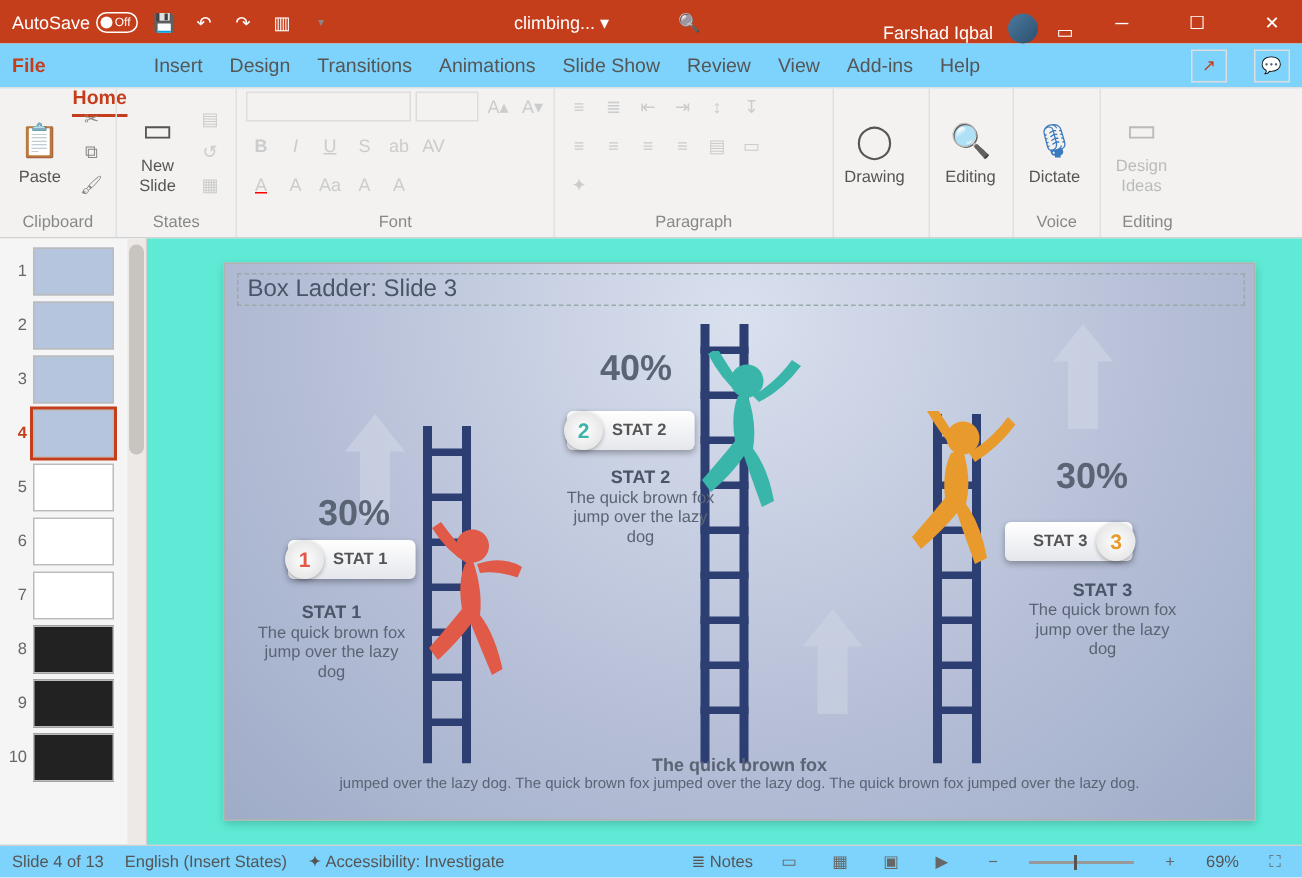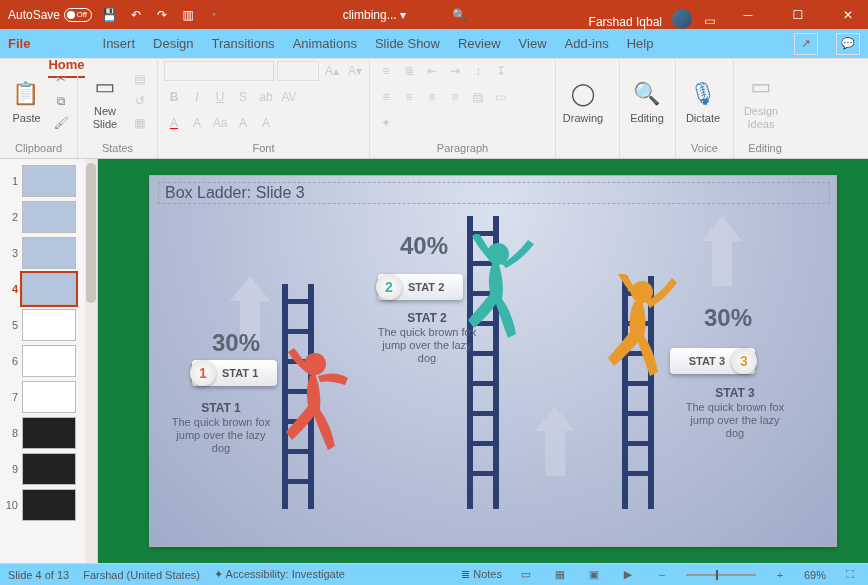--- a/index.html
+++ b/index.html
@@ -45,21 +45,21 @@
 .workspace { display: flex; height: 404px; background: #e8e6e3; }
 .thumbs { width: 98px; background: #f5f5f5; overflow-y: auto; border-right: 1px solid #d0d0d0; padding: 4px 0; position: relative; }
 .thumbs-scroll { position: absolute; right: 0; top: 0; width: 12px; height: 100%; background: #ece9e6; }
 .thumbs-thumb { position: absolute; right: 1px; top: 4px; width: 10px; height: 140px; background: #c8c5c1; border-radius: 5px; }
 .thumb-item { display: flex; align-items: center; gap: 4px; padding: 2px 4px; cursor: pointer; }
 .thumb-item .num { width: 14px; font-size: 11px; color: #666; text-align: right; }
 .thumb-item .img { width: 54px; height: 32px; background: #fff; border: 1px solid #bbb; font-size: 6px; overflow: hidden; display: flex; align-items: center; justify-content: center; color: #999; }
 .thumb-item.selected .img { outline: 2px solid #c43e1c; }
 .thumb-item.selected .num { color: #c43e1c; font-weight: 600; }
 
-.canvas-area { flex: 1; display: flex; align-items: center; justify-content: center; background: #15803d; padding: 20px 10px 20px 30px; }
+.canvas-area { flex: 1; display: flex; align-items: center; justify-content: center; background: #5eead4; padding: 20px 10px 20px 30px; }
 .slide { width: 688px; height: 372px; background: #d8dce8; border: 1px solid #b0b0b0; box-shadow: 0 2px 6px rgba(0,0,0,0.2); position: relative; overflow: hidden; }
 .slide-bg { position: absolute; inset: 0; background: radial-gradient(ellipse at 50% 10%, #d9e0ee 0%, #b5bed6 60%, #9facc8 100%); }
 
 .slide-title-box { position: absolute; left: 8px; top: 6px; width: 672px; height: 22px; border: 1px dashed #9aa; font-size: 16px; color: #4a5568; padding-left: 6px; display: flex; align-items: center; }
 
 .arrow-up { position: absolute; width: 40px; height: 70px; opacity: 0.6; }
 .arrow-up svg { width: 100%; height: 100%; }
 
 .ladder { position: absolute; width: 36px; }
 
@@ -418,27 +418,31 @@
               <circle cx="44" cy="18" r="11"></circle>
               <path d="M44 26 Q50 46 46 62 Q56 76 60 98 L52 102 Q44 80 40 68 Q30 80 16 92 L10 84 Q24 68 32 58 Q30 40 36 28 Z"></path>
               <path d="M40 28 Q28 14 20 0 L26 -3 Q35 12 44 24 Z"></path>
               <path d="M48 28 Q64 18 74 4 L79 9 Q68 24 52 34 Z"></path>
             </g>
           </svg>
       </div>
       <div class="stat-title" style="left:530px;top:210px">STAT 3</div>
       <div class="stat-text" style="left:530px;top:225px">The quick brown fox jump over the lazy dog</div>
 
+      <div class="footer-text">
+        <div class="ft">The quick brown fox</div>
+        <div>jumped over the lazy dog. The quick brown fox jumped over the lazy dog. The quick brown fox jumped over the lazy dog.</div>
+      </div>
     </div>
   </div>
 </div>
 
 <div class="status">
   <span>Slide 4 of 13</span>
-  <span>Farshad (United States)</span>
+  <span>English (Insert States)</span>
   <span>✦ <span>Accessibility: Investigate</span></span>
   <div class="spacer"></div>
   <span>≣ <span>Notes</span></span>
   <span class="view-btn">▭</span>
   <span class="view-btn">▦</span>
   <span class="view-btn">▣</span>
   <span class="view-btn">▶</span>
   <span class="view-btn">−</span>
   <div class="zoom-slider"></div>
   <span class="view-btn">+</span>

